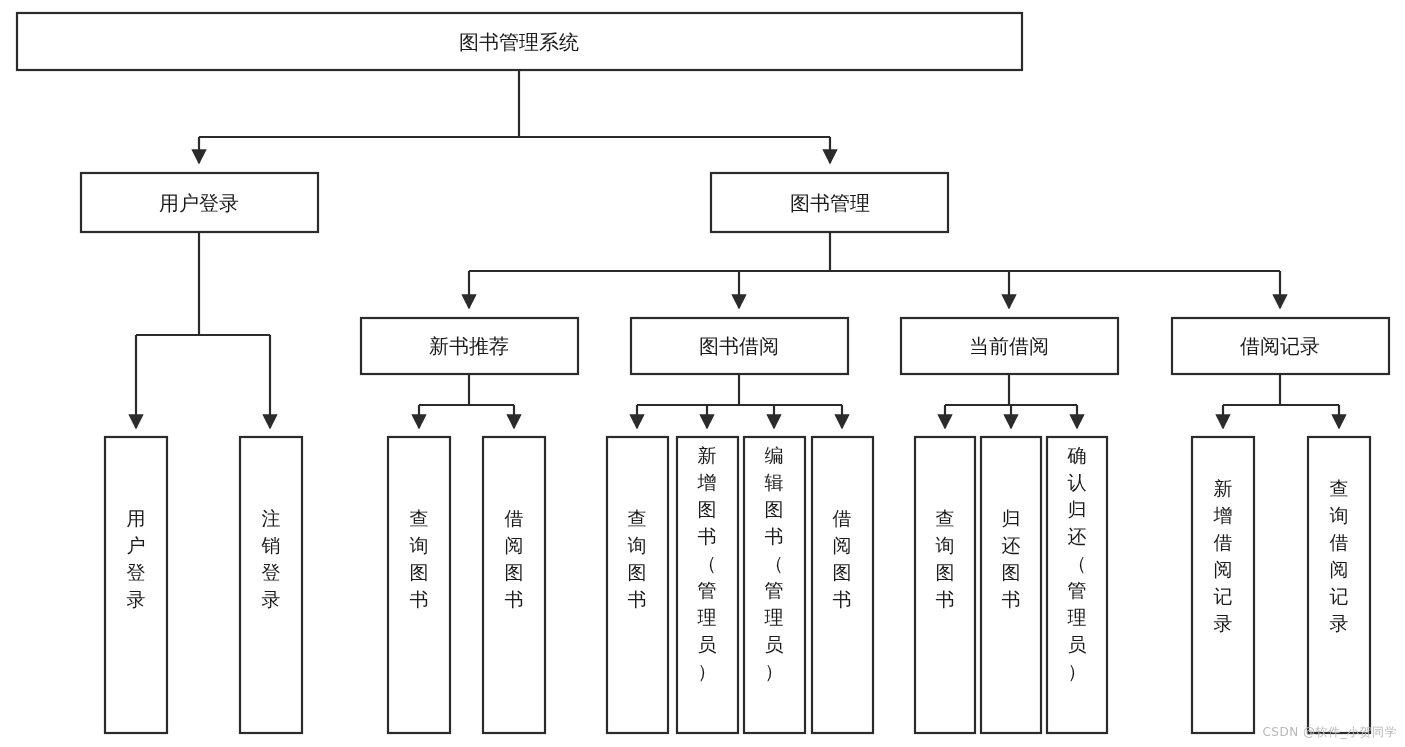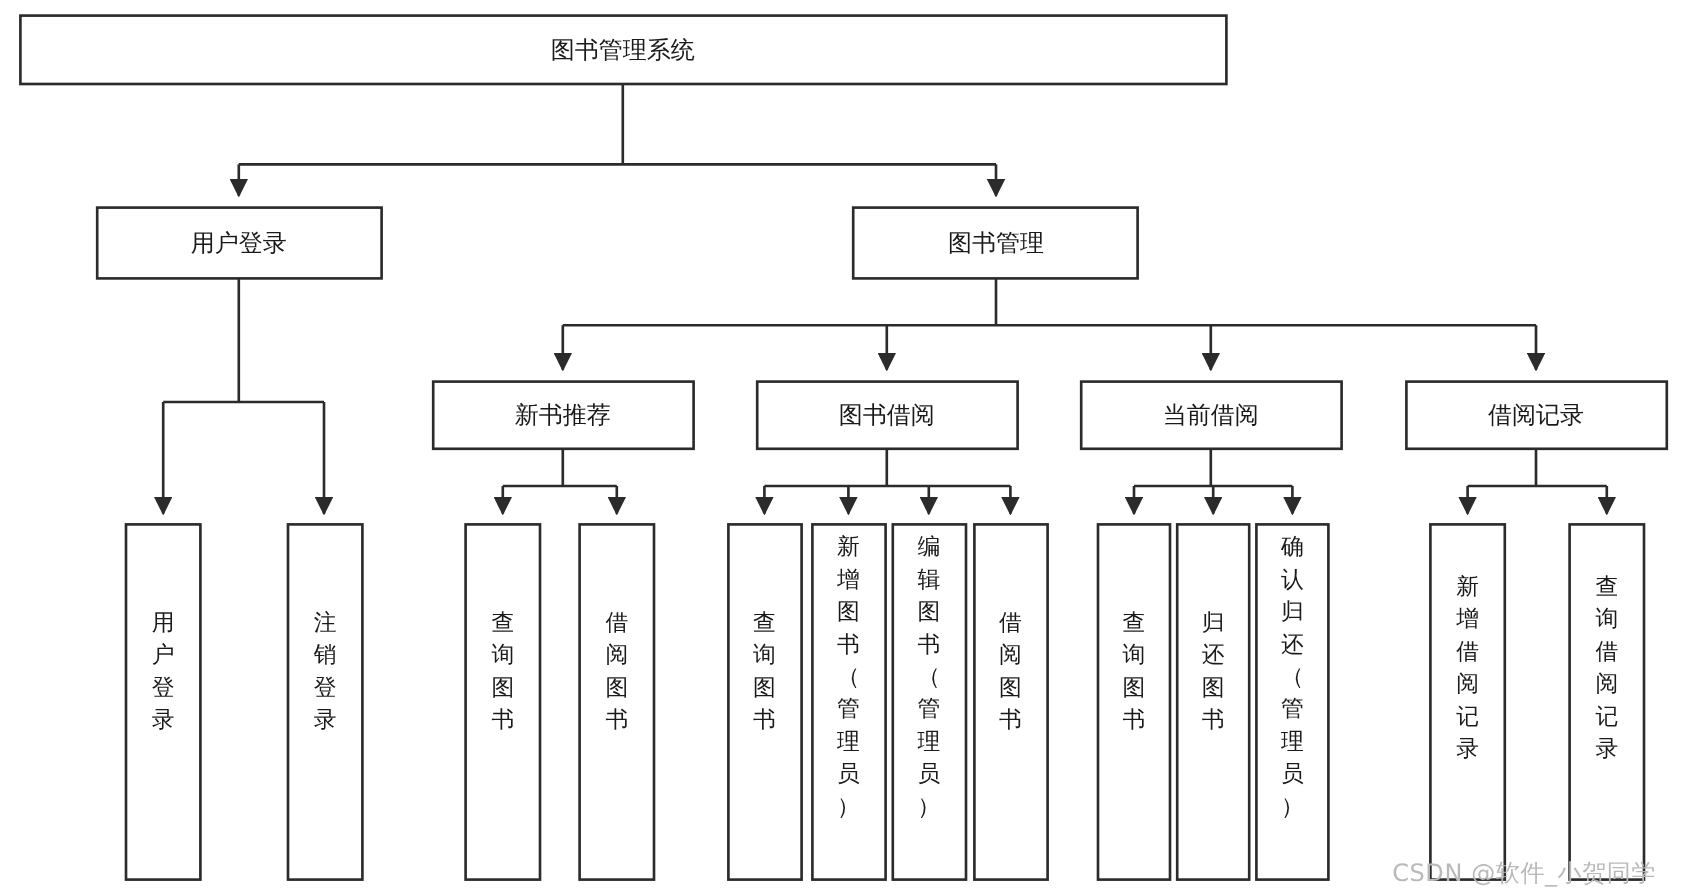--- a/index.html
+++ b/index.html
@@ -41,24 +41,24 @@
     stroke: #2b2b2b;
     stroke-width: 2.2;
     fill: none;
   }
   .arrow-head {
     fill: #2b2b2b;
     stroke: none;
   }
   .watermark {
     position: absolute;
-    right: 25px;
+    right: 8px;
     bottom: 6px;
     color: #b9b9b9;
-    font-size: 20px;
+    font-size: 12px;
     font-family: "DejaVu Sans", "Liberation Sans", sans-serif;
     letter-spacing: 0.5px;
     white-space: nowrap;
     pointer-events: none;
   }
 </style>
 </head>
 <body>
 
 <svg id="diagram" viewBox="0 0 1405 747">

